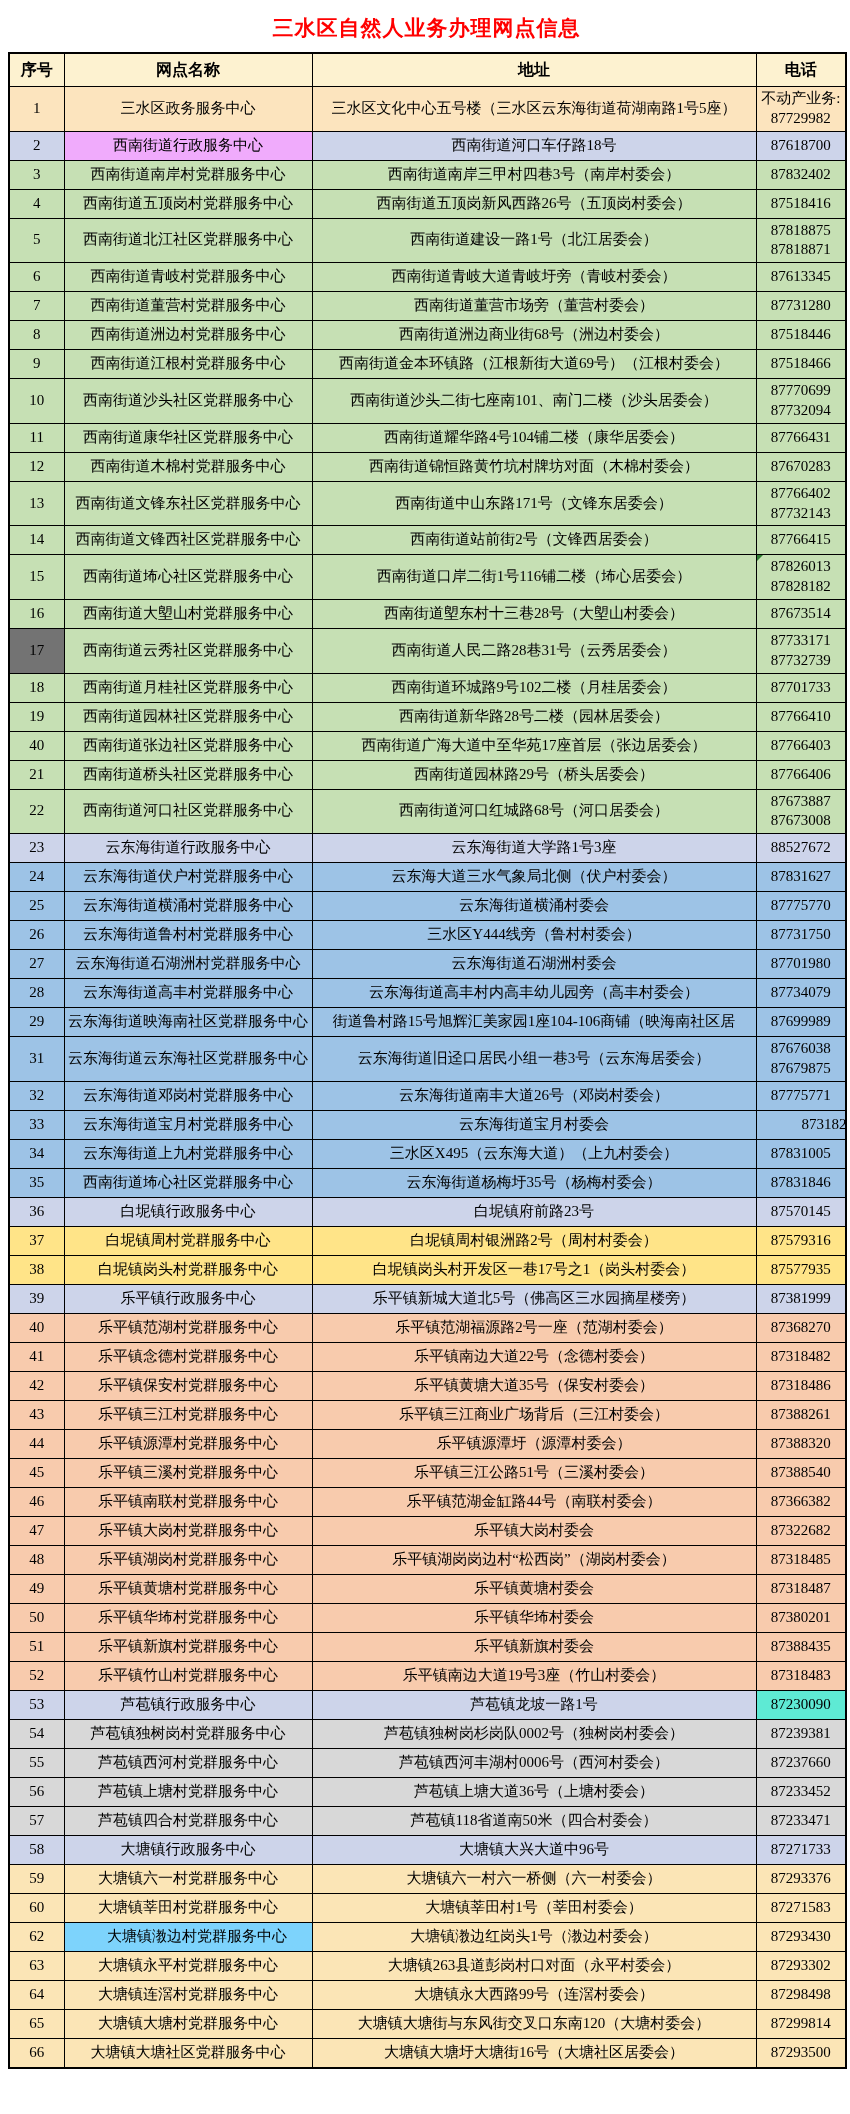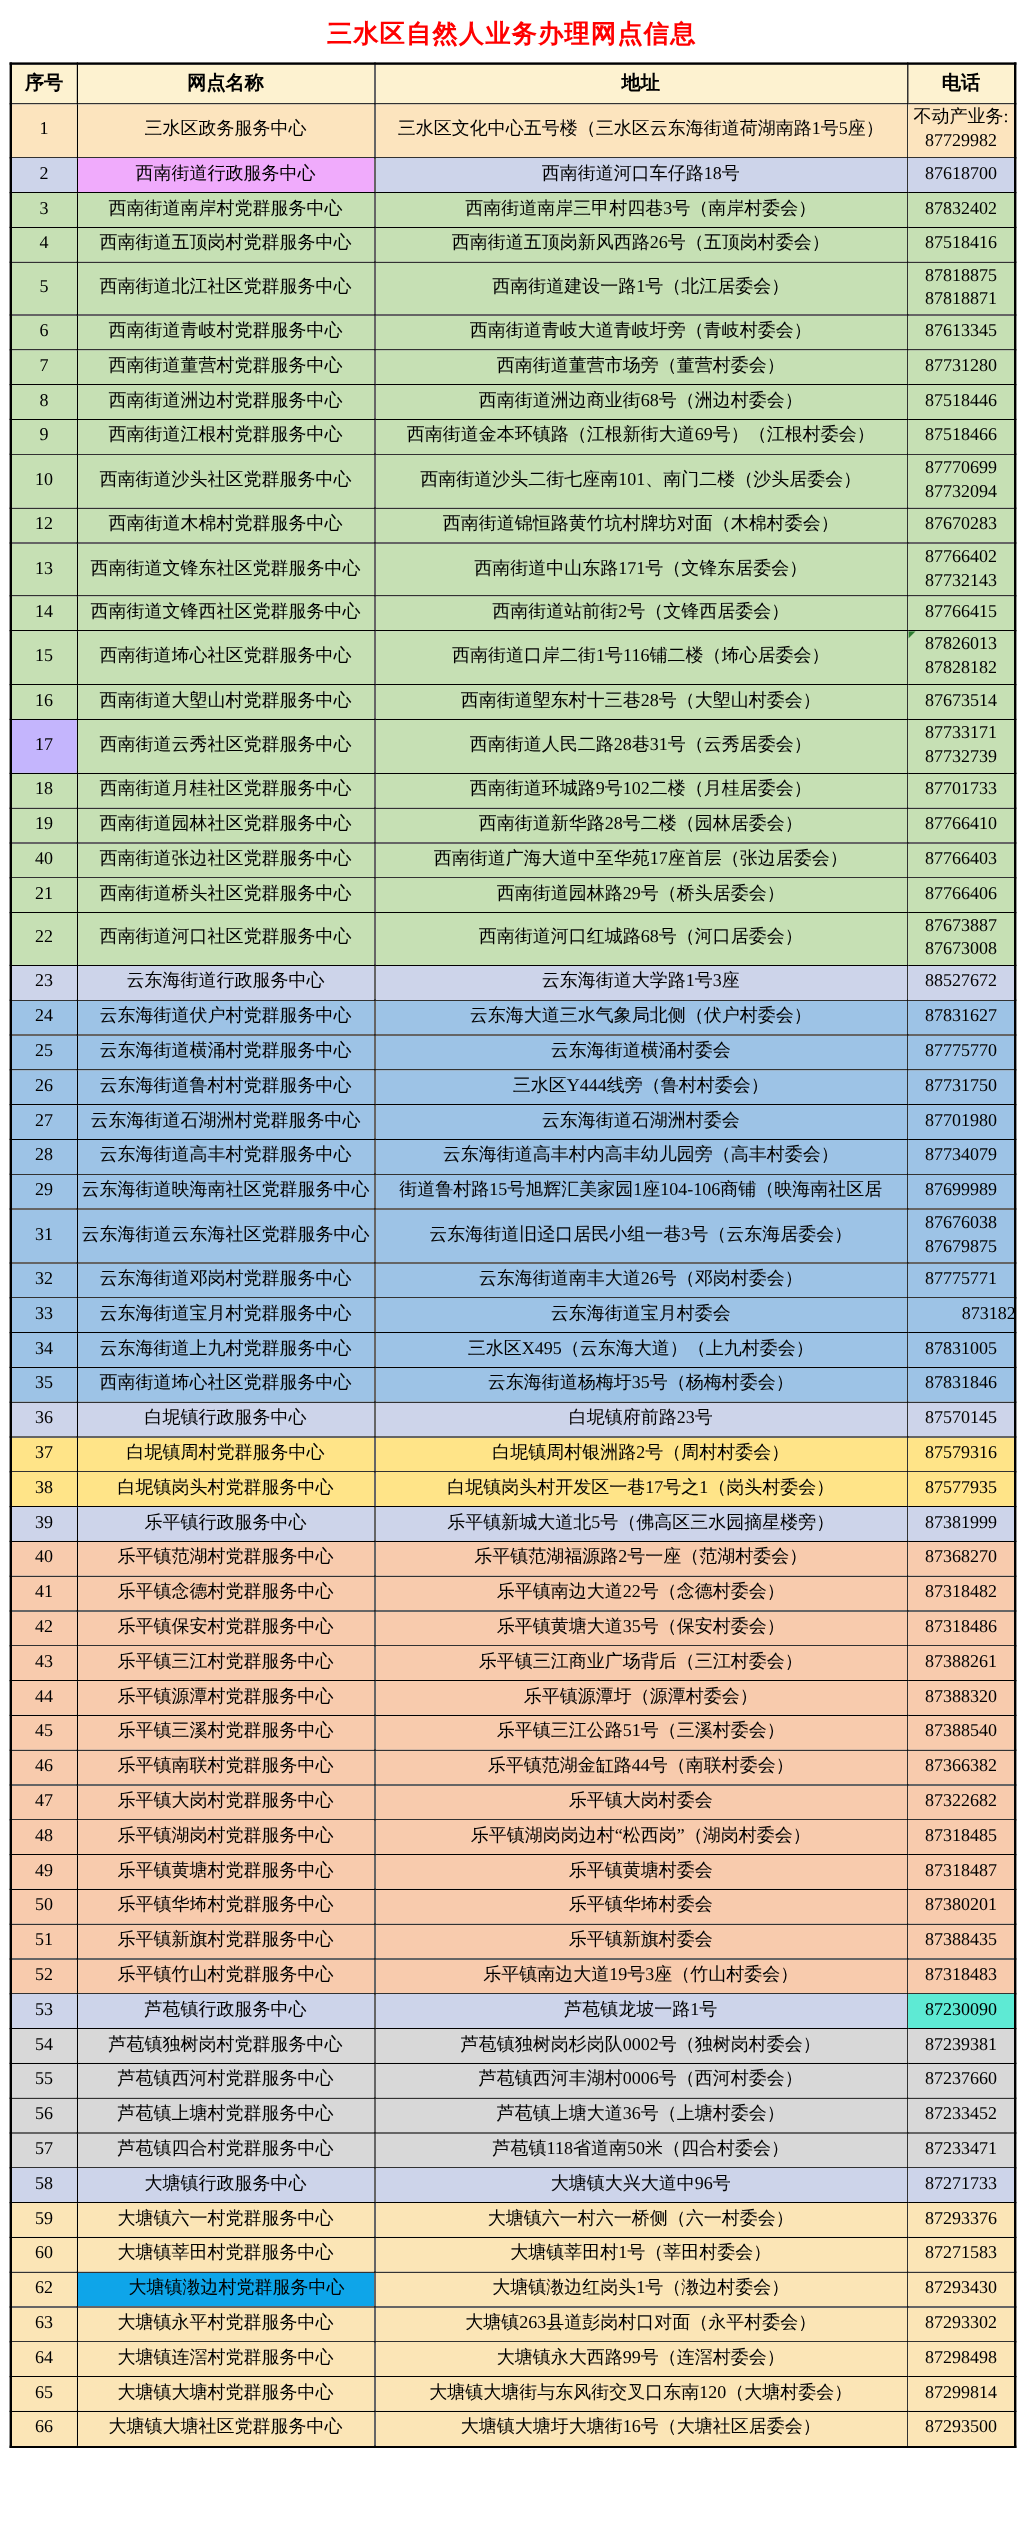--- a/index.html
+++ b/index.html
@@ -139,20 +139,28 @@
         <tr>
           <td style="background: rgb(198, 224, 180);">10</td>
           <td style="background: rgb(198, 224, 180);">西南街道沙头社区党群服务中心</td>
           <td style="background: rgb(198, 224, 180);">西南街道沙头二街七座南101、南门二楼（沙头居委会）</td>
           <td style="background: rgb(198, 224, 180);">
             <div class="tel-line">87770699</div>
             <div class="tel-line">87732094</div>
           </td>
         </tr>
         <tr>
+          <td style="background: rgb(198, 224, 180);">11</td>
+          <td style="background: rgb(198, 224, 180);">西南街道康华社区党群服务中心</td>
+          <td style="background: rgb(198, 224, 180);">西南街道耀华路4号104铺二楼（康华居委会）</td>
+          <td style="background: rgb(198, 224, 180);">
+            <div class="tel-line">87766431</div>
+          </td>
+        </tr>
+        <tr>
           <td style="background: rgb(198, 224, 180);">12</td>
           <td style="background: rgb(198, 224, 180);">西南街道木棉村党群服务中心</td>
           <td style="background: rgb(198, 224, 180);">西南街道锦恒路黄竹坑村牌坊对面（木棉村委会）</td>
           <td style="background: rgb(198, 224, 180);">
             <div class="tel-line">87670283</div>
           </td>
         </tr>
         <tr>
           <td style="background: rgb(198, 224, 180);">13</td>
           <td style="background: rgb(198, 224, 180);">西南街道文锋东社区党群服务中心</td>
@@ -182,21 +190,21 @@
         </tr>
         <tr>
           <td style="background: rgb(198, 224, 180);">16</td>
           <td style="background: rgb(198, 224, 180);">西南街道大塱山村党群服务中心</td>
           <td style="background: rgb(198, 224, 180);">西南街道塱东村十三巷28号（大塱山村委会）</td>
           <td style="background: rgb(198, 224, 180);">
             <div class="tel-line">87673514</div>
           </td>
         </tr>
         <tr>
-          <td style="background: #c4b5fd;">17</td>
+          <td style="background: #737373;">17</td>
           <td style="background: rgb(198, 224, 180);">西南街道云秀社区党群服务中心</td>
           <td style="background: rgb(198, 224, 180);">西南街道人民二路28巷31号（云秀居委会）</td>
           <td style="background: rgb(198, 224, 180);">
             <div class="tel-line">87733171</div>
             <div class="tel-line">87732739</div>
           </td>
         </tr>
         <tr>
           <td style="background: rgb(198, 224, 180);">18</td>
           <td style="background: rgb(198, 224, 180);">西南街道月桂社区党群服务中心</td>
@@ -530,21 +538,21 @@
         <tr>
           <td style="background: rgb(251, 229, 182);">60</td>
           <td style="background: rgb(251, 229, 182);">大塘镇莘田村党群服务中心</td>
           <td style="background: rgb(251, 229, 182);">大塘镇莘田村1号（莘田村委会）</td>
           <td style="background: rgb(251, 229, 182);">
             <div class="tel-line">87271583</div>
           </td>
         </tr>
         <tr>
           <td style="background: rgb(251, 229, 182);">62</td>
-          <td style="background: #0ea5e9; padding-left: 20px;">大塘镇漖边村党群服务中心</td>
+          <td style="background: #7dd3fc; padding-left: 20px;">大塘镇漖边村党群服务中心</td>
           <td style="background: rgb(251, 229, 182);">大塘镇漖边红岗头1号（漖边村委会）</td>
           <td style="background: rgb(251, 229, 182);">
             <div class="tel-line">87293430</div>
           </td>
         </tr>
         <tr>
           <td style="background: rgb(251, 229, 182);">63</td>
           <td style="background: rgb(251, 229, 182);">大塘镇永平村党群服务中心</td>
           <td style="background: rgb(251, 229, 182);">大塘镇263县道彭岗村口对面（永平村委会）</td>
           <td style="background: rgb(251, 229, 182);">

